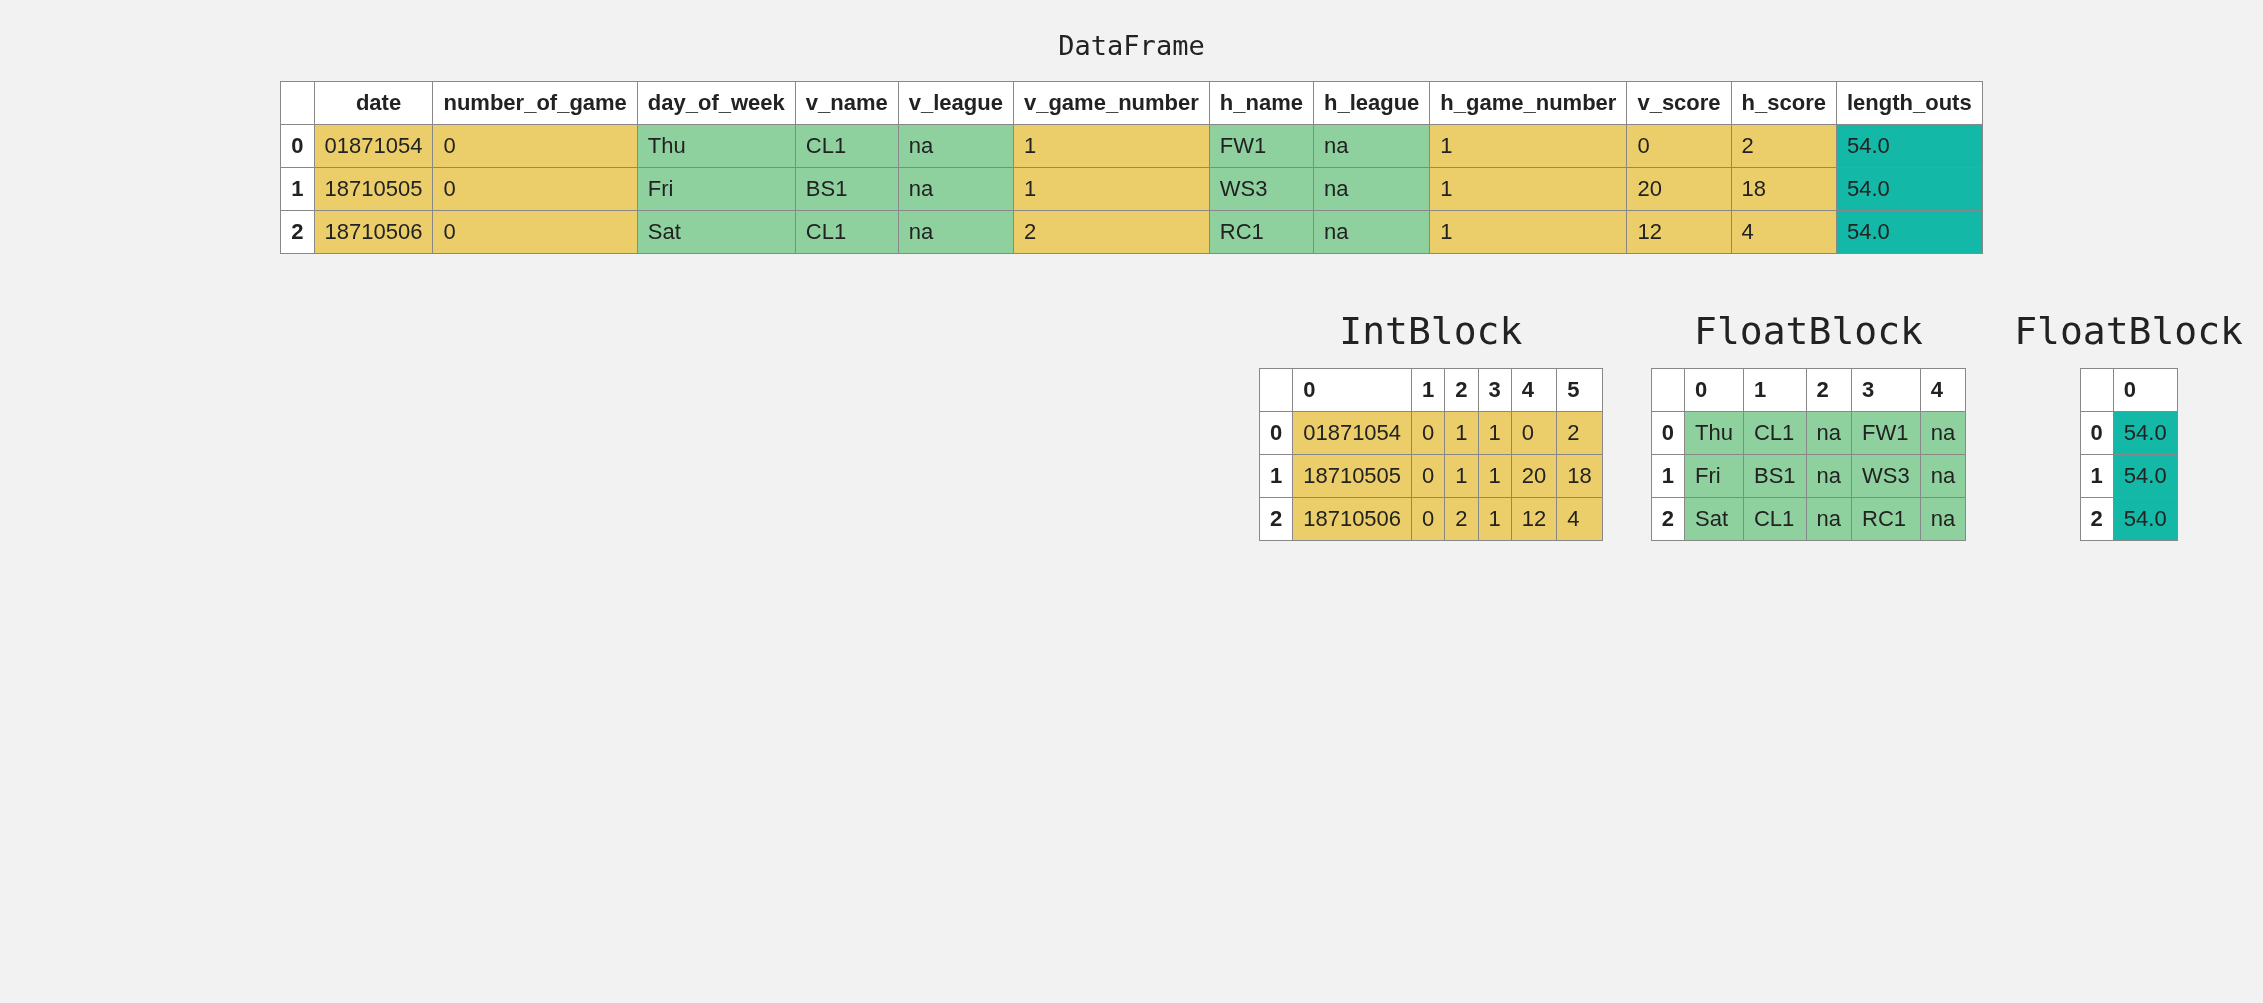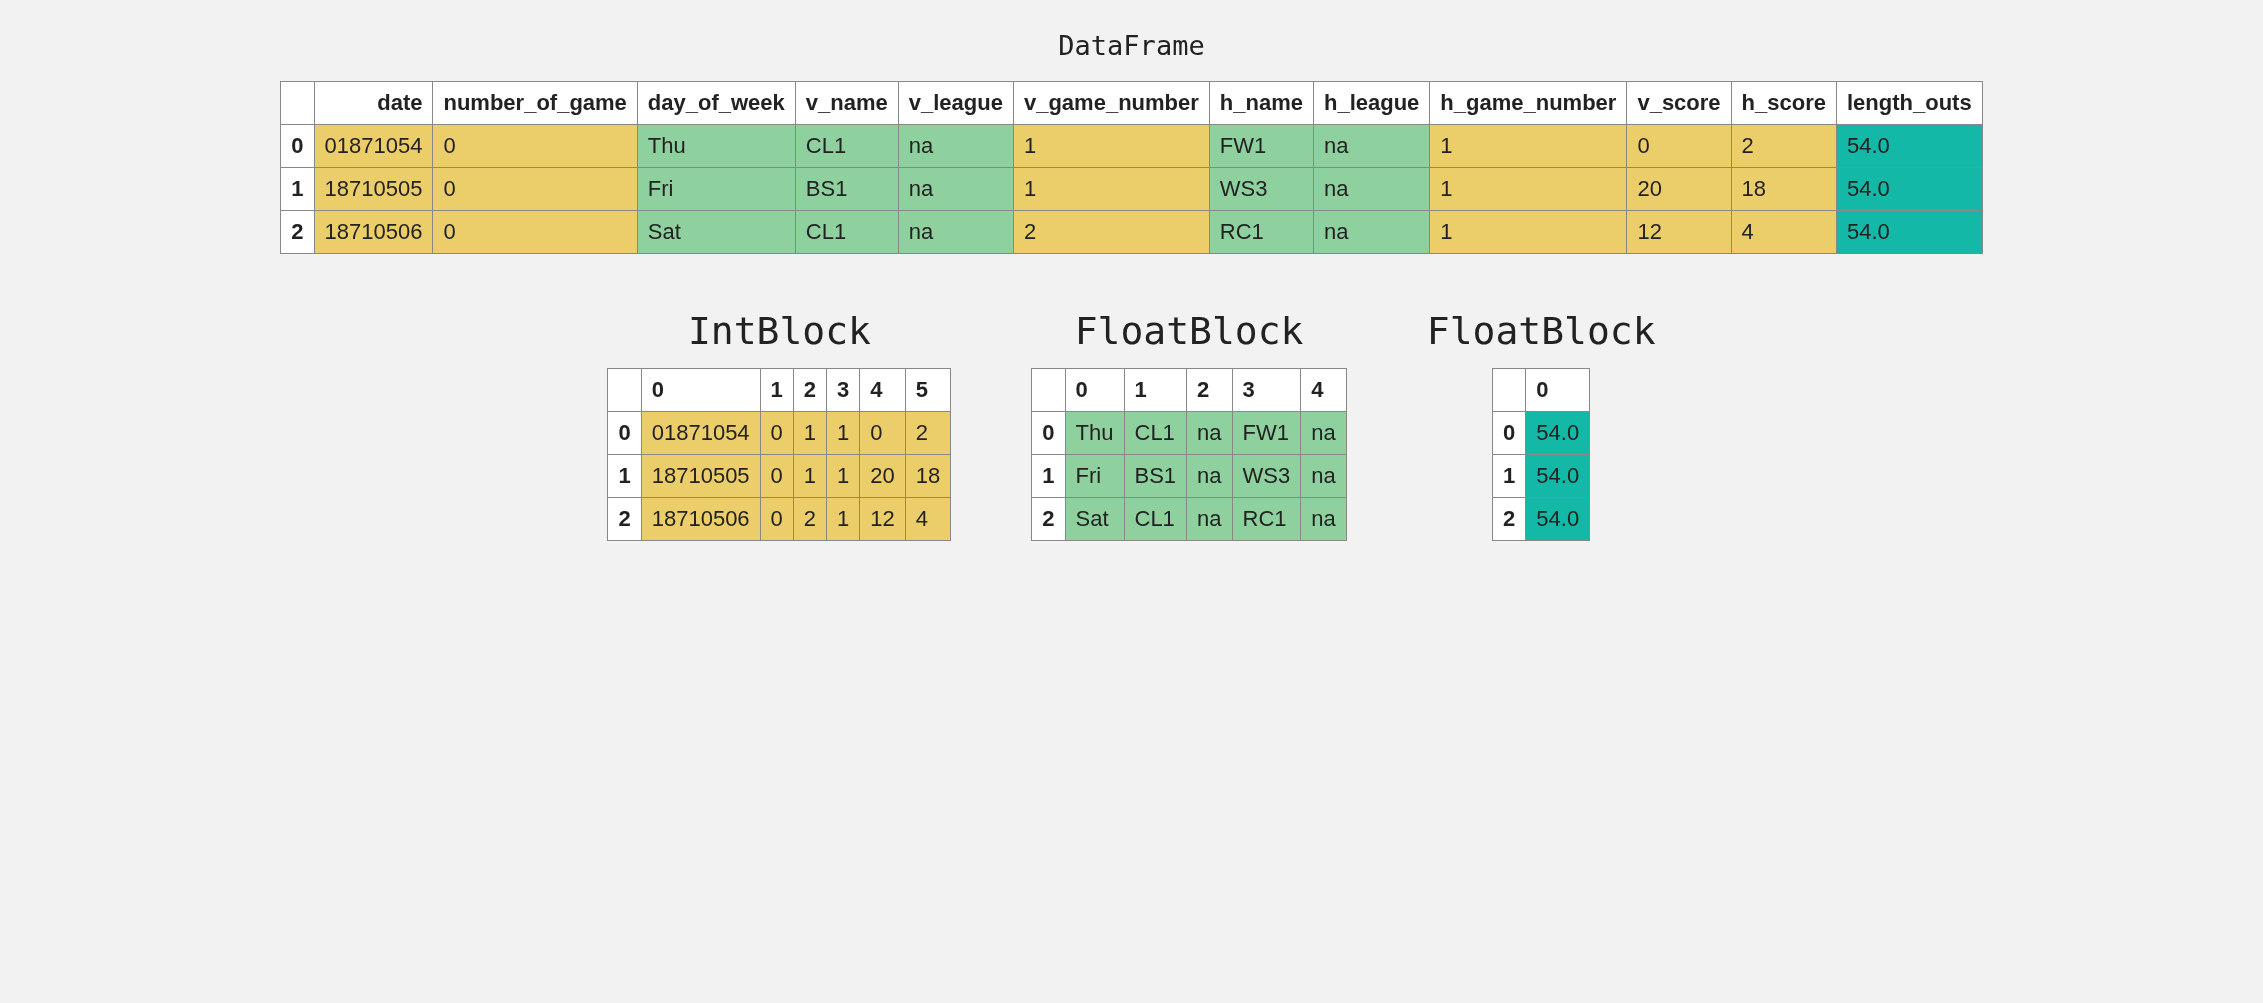--- a/index.html
+++ b/index.html
@@ -40,33 +40,33 @@
   .c-int   { background: #ebce6a; }
   .c-obj   { background: #8ed19e; }
   .c-float { background: #14b8a6; }
   .main-table-wrap {
     display: flex;
     justify-content: center;
     margin-bottom: 55px;
   }
   .blocks-row {
     display: flex;
-    justify-content: center;
-    gap: 80px;
+    justify-content: flex-end;
+    gap: 48px;
     align-items: flex-start;
   }
   .block {
     display: flex;
     flex-direction: column;
     align-items: center;
   }
   .block .title { font-size: 38px; margin-bottom: 15px; }
   th.corner { background: #fff; }
   .df th.colhead { text-align: center; }
-  .df th.colhead.first { text-align: right; padding-left: 20px;}
+  .df th.colhead.first { padding-left: 20px;}
 </style>
 </head>
 <body>
 
 <div class="title">DataFrame</div>
 
 <div class="main-table-wrap">
   <table class="df">
     <thead>
       <tr>

